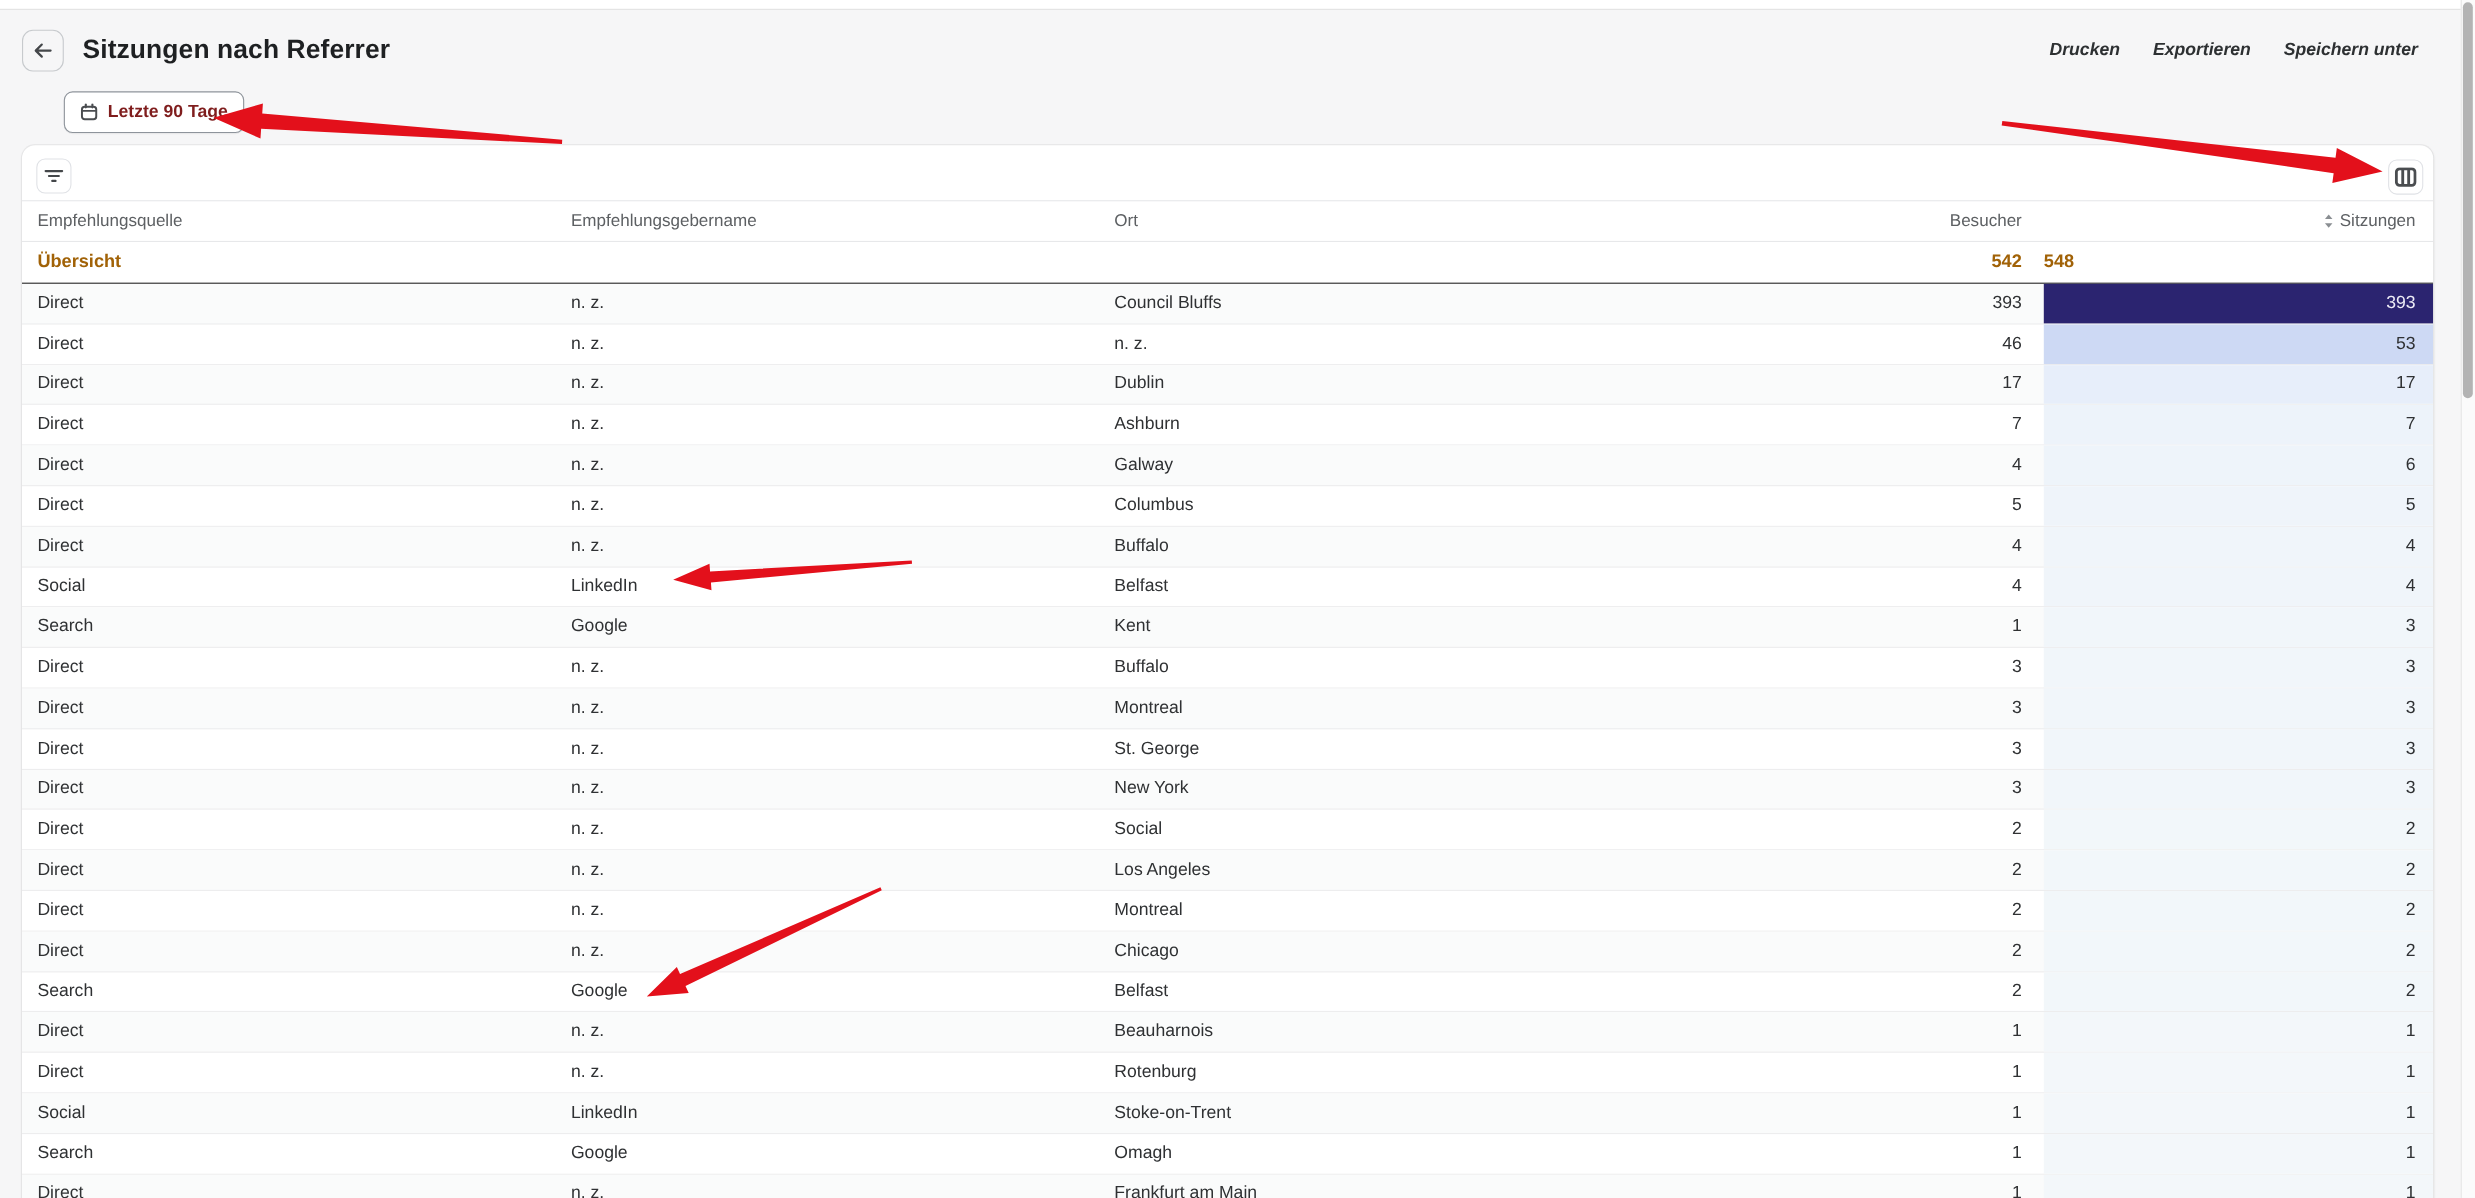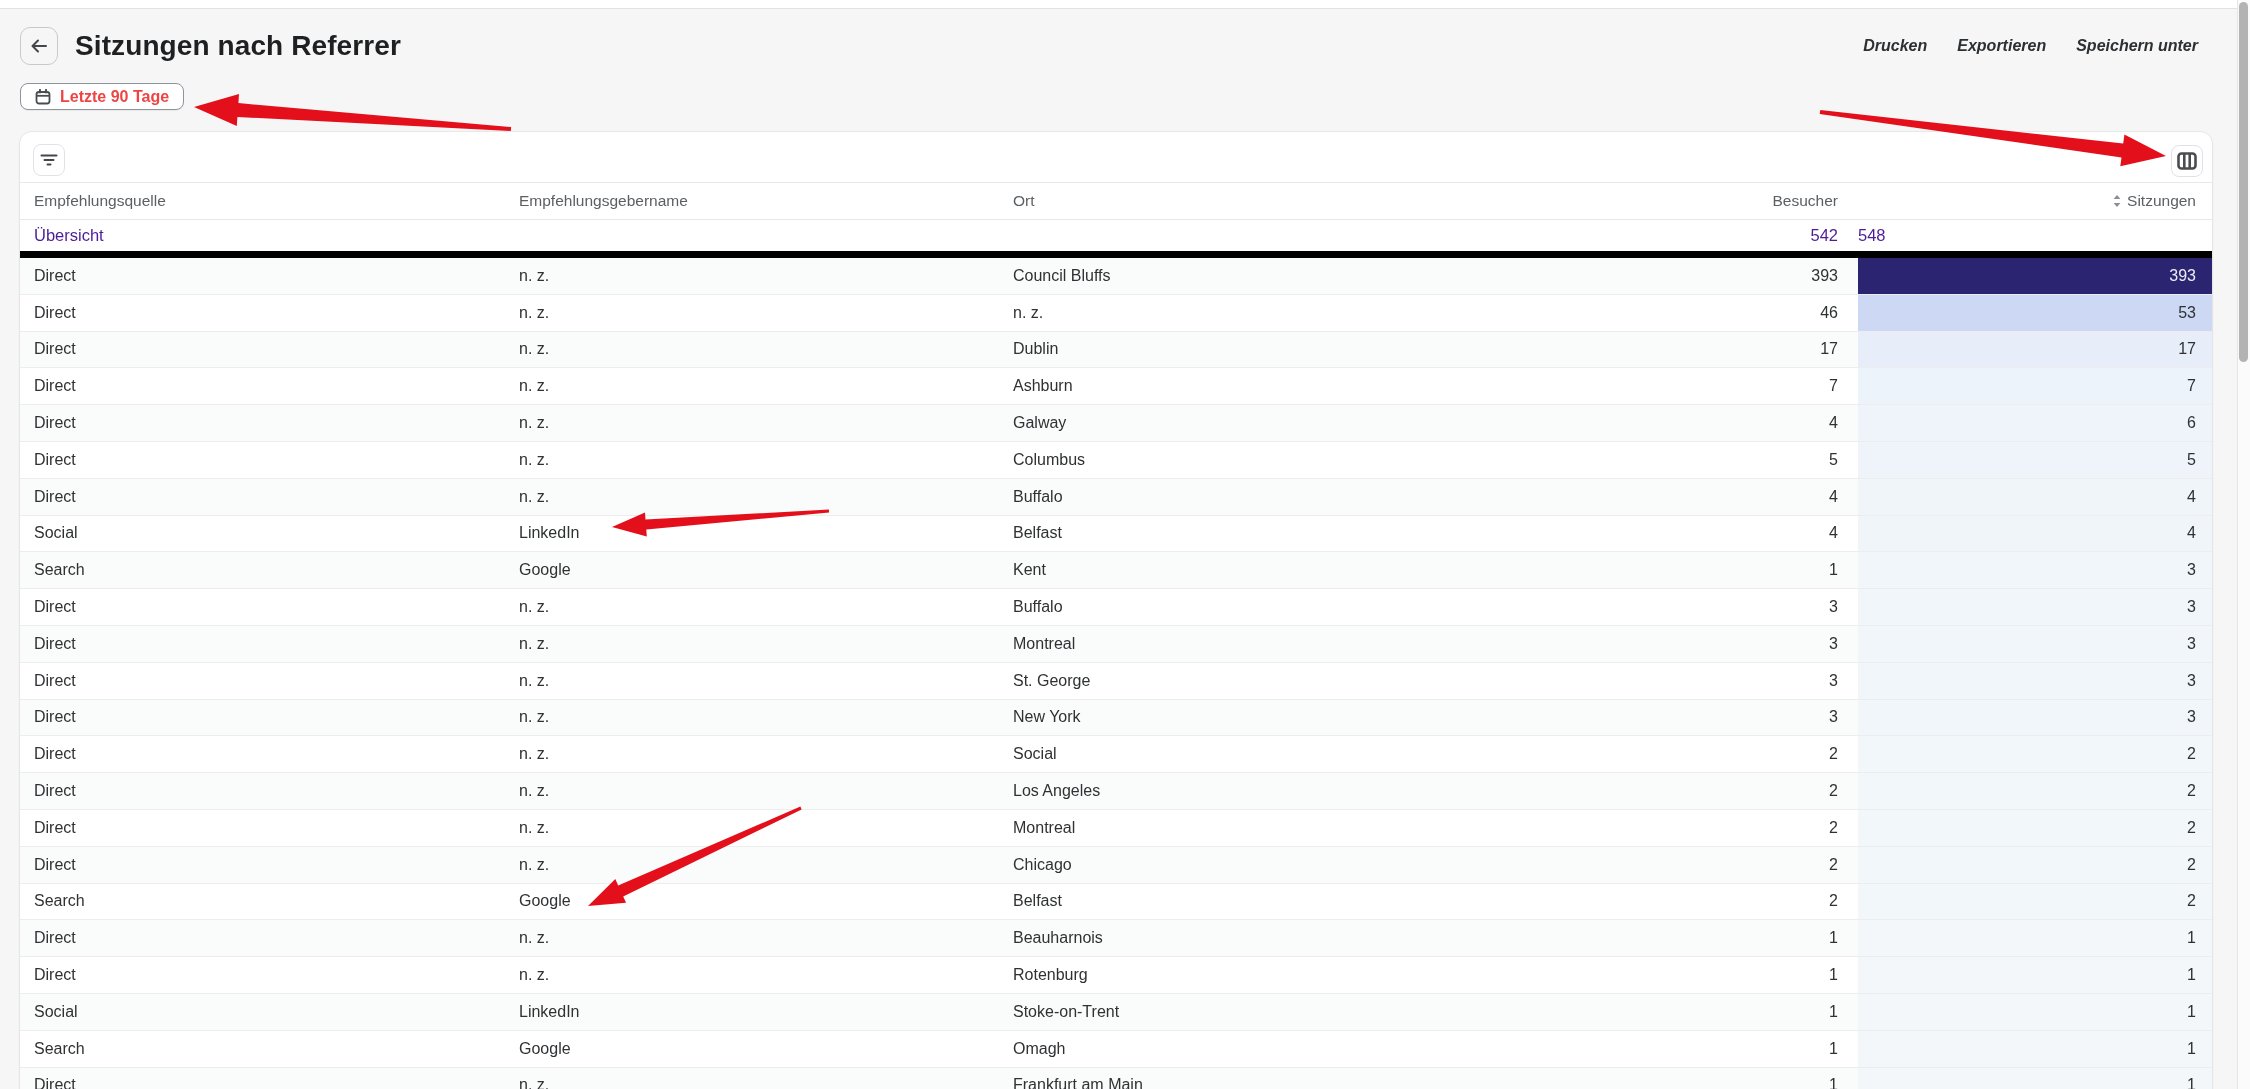--- a/index.html
+++ b/index.html
@@ -9,45 +9,45 @@
     background:#f6f6f7;
     font-family:"Liberation Sans", sans-serif;
     color:#2f3133;
   }
   
   .top-strip { position:absolute; top:0; left:0; right:0; height:9px; background:#ffffff; border-bottom:1px solid #e2e2e2; }
 
   
   .page-header { position:absolute; left:20px; top:27px; right:52px; height:38px; display:flex; align-items:center; }
   .back-btn { width:38px; height:38px; border:1px solid #c7cacd; border-radius:10px; background:transparent; display:flex; align-items:center; justify-content:center; cursor:pointer; }
-  .page-title { margin-left:17px; font-size:28px; font-weight:700; color:#1e2022; letter-spacing:.1px; }
+  .page-title { margin-left:17px; font-size:24px; font-weight:700; color:#1e2022; letter-spacing:.1px; }
   .header-actions { margin-left:auto; display:flex; gap:30px; align-items:center; }
   .action-link { font-size:16px; font-weight:600; color:#2d3032; background:none; border:none; cursor:pointer; font-family:inherit;font-style:italic; }
 
   
   .date-row { position:absolute; left:20px; top:83px; }
-  .date-btn { height:27px; display:inline-flex; align-items:center; gap:9px; padding:0 14px; background:#fff; border:1px solid #8e949b; border-radius:8px; font-size:16px; font-weight:600; color:#ef4444; cursor:pointer; font-family:inherit; box-shadow:0 1px 0 rgba(0,0,0,.05); }
+  .date-btn { height:38px; display:inline-flex; align-items:center; gap:9px; padding:0 14px; background:#fff; border:1px solid #8e949b; border-radius:8px; font-size:16px; font-weight:600; color:#7f1d1d; cursor:pointer; font-family:inherit; box-shadow:0 1px 0 rgba(0,0,0,.05);margin-left:38px; }
 
   
   .card { position:absolute; left:20px; top:132px; width:2192px; height:975px; background:#fff; border-radius:12px 12px 0 0; box-shadow:0 0 0 1px rgba(30,30,30,.055), 0 1px 3px rgba(0,0,0,.06); overflow:hidden; }
   .toolbar { height:50px; position:relative; }
   .icon-btn { position:absolute; width:32px; height:32px; border:1px solid #e0e2e6; border-radius:8px; background:#fff; display:flex; align-items:center; justify-content:center; cursor:pointer; }
   .filter-btn { left:13px; top:12px; }
   .columns-btn { left:2151px; top:13px; }
 
   .grid-row { display:grid; grid-template-columns:499px 494px 500px 345px 354px; align-items:center; }
   .cell-pad { padding-left:14px; }
   .num { text-align:right; padding-right:20px; }
   .sess { padding-right:16px; }
 
   .thead { height:38px; border-top:1px solid #e7e8ea; border-bottom:1px solid #e7e8ea; color:#5d6063; font-size:15.5px; }
   .thead .sess-head { display:flex; align-items:center; justify-content:flex-end; gap:5px; padding-right:16px; cursor:pointer; }
   .thead .hcell { cursor:pointer; }
 
-  .summary { height:38px; border-bottom:7px solid #000000; font-weight:400; color:#4c1d95; font-size:16.5px; }
+  .summary { height:38px; border-bottom:1px solid #000000; font-weight:700; color:#a16207; font-size:16.5px; }
 
   .trow { height:36.8px; border-bottom:1px solid #ededee; font-size:16px; color:#2f3133; }
   .trow.striped { background:#fafbfb; }
   .trow .cell { overflow:hidden; white-space:nowrap; }
   .heatcell { align-self:stretch; display:flex; align-items:center; justify-content:flex-end; padding-right:16px; }
 
   
   .scroll-track { position:absolute; right:0; top:0; width:13px; height:1089px; background:#fbfbfb; border-left:1px solid #e5e5e5; z-index:40; }
   .scroll-thumb { position:absolute; left:1px; top:2px; width:9px; height:360px; background:#b3b3b3; border-radius:5px; cursor:pointer; }
 

